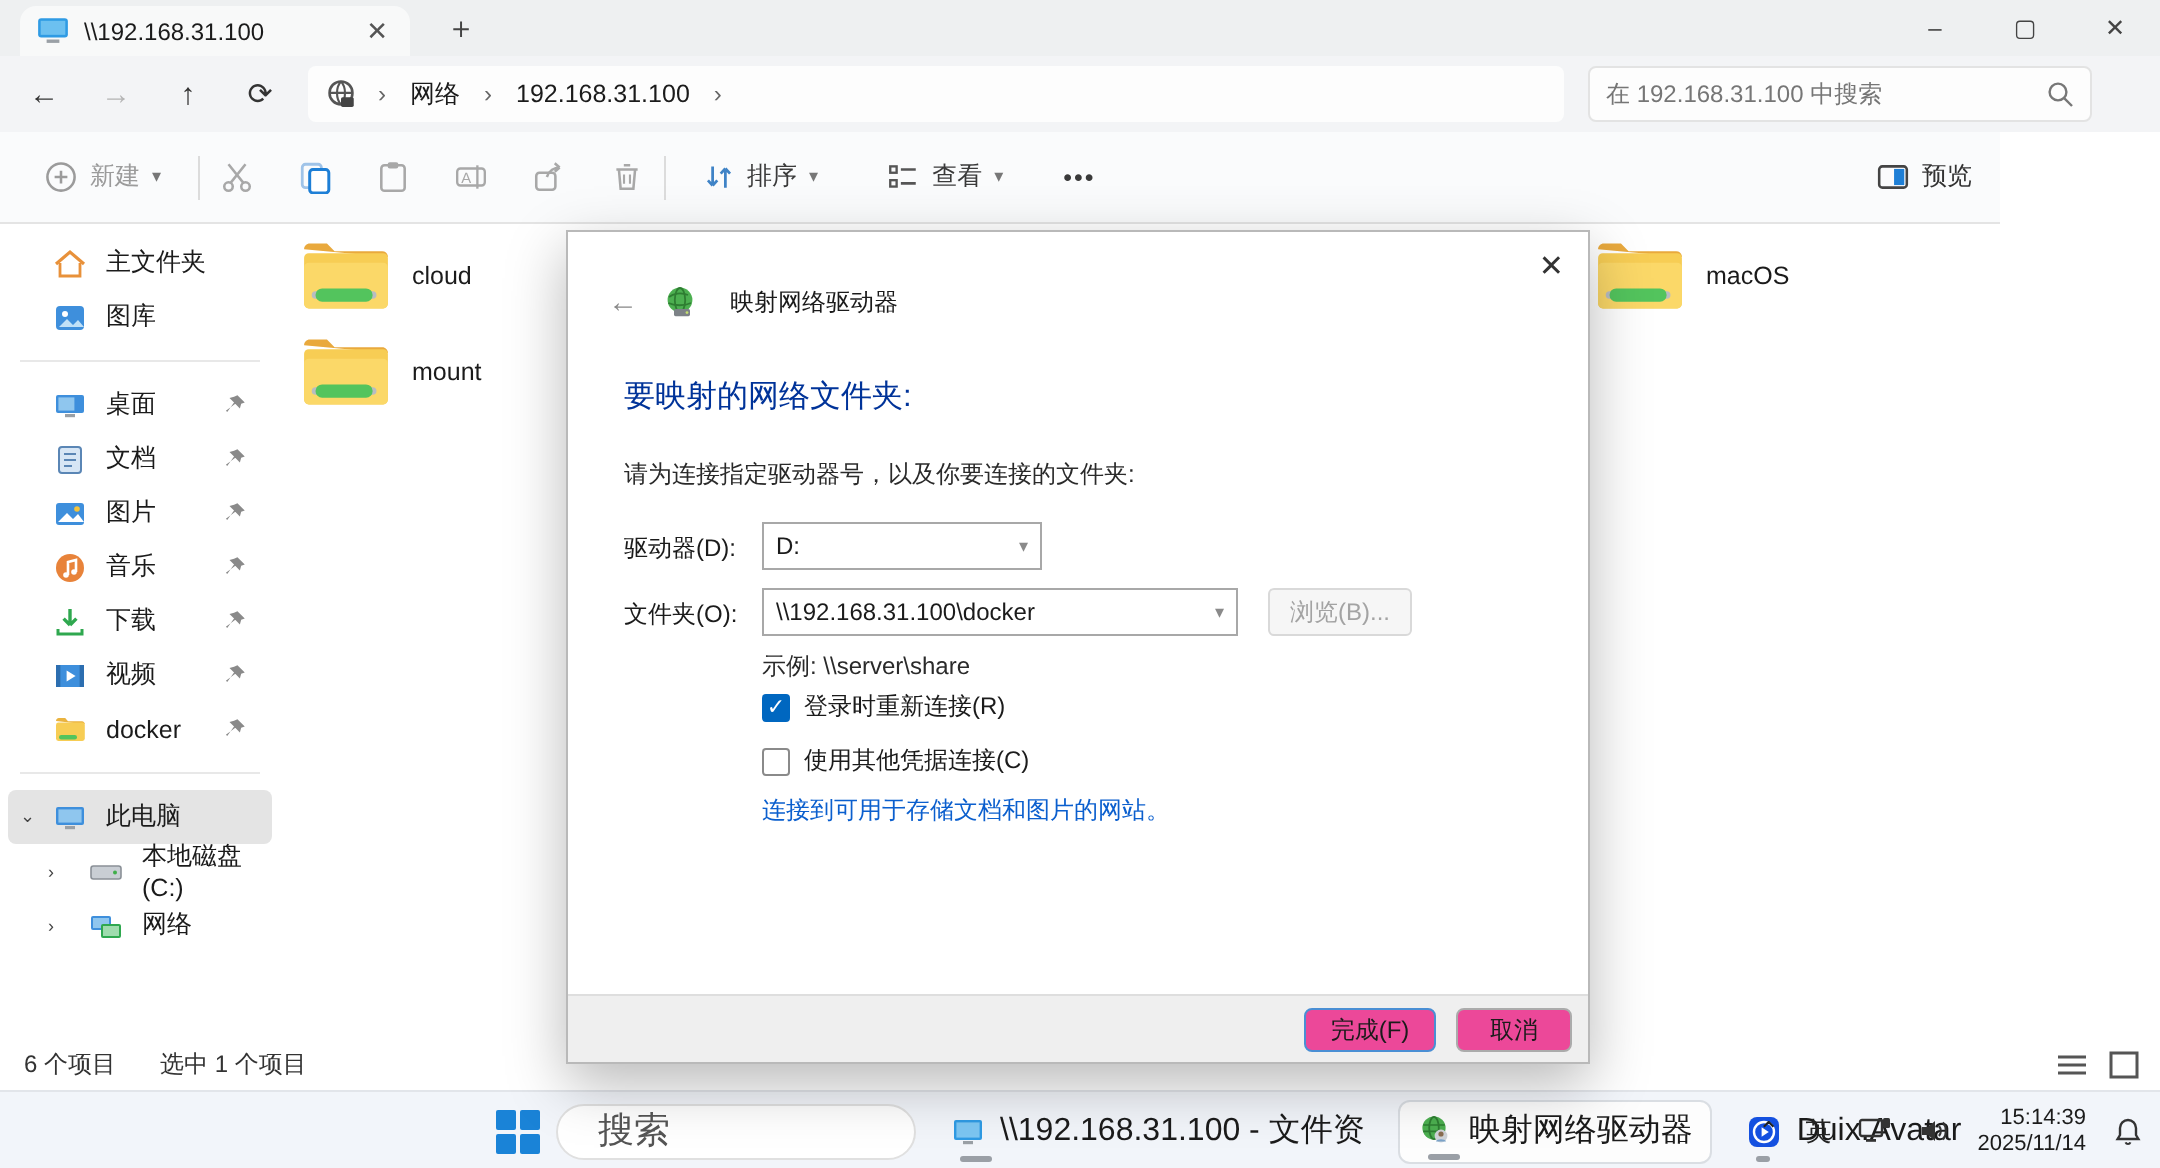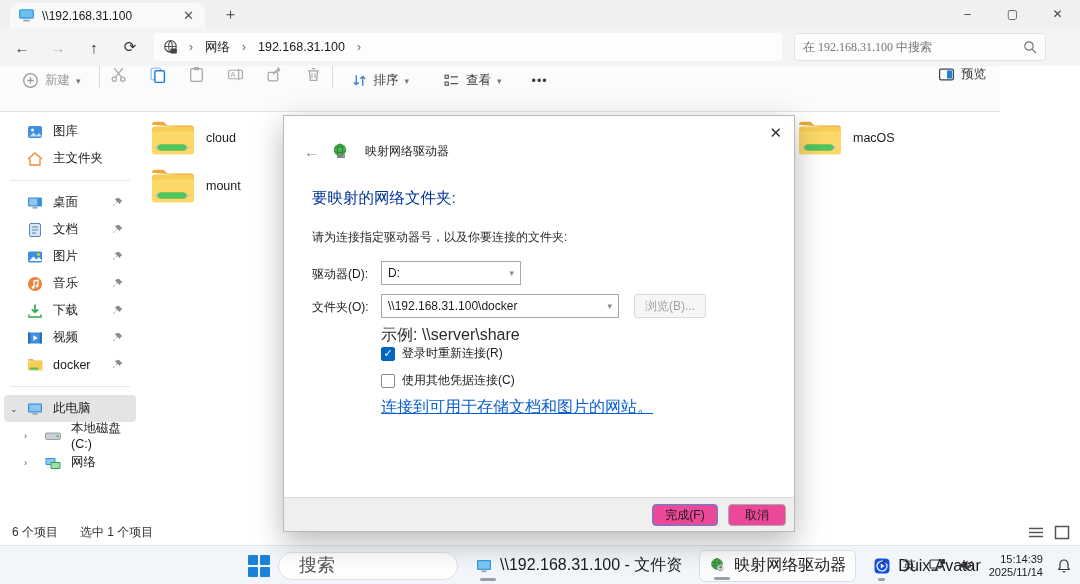--- a/index.html
+++ b/index.html
@@ -17,25 +17,25 @@
   .wc { width:45px; height:28px; display:flex; align-items:center; justify-content:center; color:#444; font-size:12px; }
 
   
   .addressbar { position:absolute; left:0; top:28px; width:1080px; height:38px; background:#f3f4f6; display:flex; align-items:center; }
   .nav-ic { width:28px; text-align:center; font-size:15px; color:#333; margin-left:8px; }
   .nav-ic.disabled { color:#b5b5b5; }
   .crumb-pill { margin-left:10px; width:628px; height:28px; background:#fdfdfd; border-radius:4px; display:flex; align-items:center; padding:0 8px; gap:4px; }
   .crumb-chev { color:#666; font-size:12px; padding:0 6px; }
   .crumb { color:#1b1b1b; font-size:12.5px; padding:0 2px; }
   .searchbox { margin-left:12px; width:252px; height:28px; background:#fdfdfd; border:1px solid #e3e3e3; border-radius:4px; display:flex; align-items:center; padding:0 8px; }
-  .searchbox input { flex:1; border:0; outline:0; background:transparent; font-size:12px; color:#000000; font-family:Liberation Serif, serif; }
+  .searchbox input { flex:1; border:0; outline:0; background:transparent; font-size:12px; color:#000000; font-family:Liberation Sans, sans-serif; }
   .searchbox input::placeholder { color:#767676; opacity:1; }
 
   
-  .toolbar { position:absolute; left:0; top:66px; width:1000px; height:46px; background:#fafbfc; border-bottom:1px solid #e4e4e4; display:flex; align-items:flex-start; }
+  .toolbar { position:absolute; left:0; top:66px; width:1000px; height:46px; background:#fafbfc; border-bottom:1px solid #e4e4e4; display:flex; align-items:center; }
   .tb-group { display:flex; align-items:center; gap:4px; }
   .tb-btn { display:flex; align-items:center; gap:6px; padding:6px 8px; border-radius:4px; color:#3a3a3a; font-size:12.5px; }
   .tb-btn.disabled { color:#9b9b9b; }
   .tb-sep { width:1px; height:22px; background:#dcdcdc; margin:0 10px; }
   .chev { font-size:9px; color:#777; }
   .ic16 { width:17px; height:17px; display:inline-block; }
   .preview-btn { position:absolute; right:14px; display:flex; align-items:center; gap:6px; color:#333; font-size:12.5px; }
 
   
   .bodyarea { position:absolute; left:0; top:112px; width:1080px; height:408px; background:#fff; }
@@ -61,25 +61,25 @@
   .dlg-head { position:absolute; left:20px; top:26px; display:flex; align-items:center; gap:12px; }
   .dlg-back { color:#8a8a8a; font-size:15px; }
   .dlg-title { font-size:12px; color:#1b1b1b; margin-left:4px; }
   .dlg-heading { position:absolute; left:28px; top:72px; font-size:15.5px; color:#003399; }
   .dlg-instr { position:absolute; left:28px; top:113px; font-size:12px; color:#2a2a2a; }
   .dlg-label { position:absolute; left:28px; font-size:12px; color:#1b1b1b; }
   .combo { position:absolute; left:97px; height:24px; border:1px solid #a8a8a8; background:#fff; display:flex; align-items:center; padding:0 6px; font-size:12px; color:#1b1b1b; }
   .combo .cchev { margin-left:auto; color:#8a8a8a; font-size:9px; }
   .btn { border:1px solid #ababab; background:#ec4899; border-radius:3px; font-size:12px; color:#1b1b1b; display:flex; align-items:center; justify-content:center; }
   .btn.disabled { color:#a3a3a3; background:#f6f6f6; border-color:#d9d9d9; }
-  .dlg-example { position:absolute; left:97px; top:209px; font-size:16px; color:#2a2a2a; }
+  .dlg-example { position:absolute; left:97px; top:209px; font-size:12px; color:#2a2a2a; }
   .cb-row { position:absolute; left:97px; display:flex; align-items:center; gap:7px; font-size:12px; color:#1b1b1b; }
   .cbox { width:14px; height:14px; border:1px solid #8a8a8a; border-radius:2px; background:#fff; display:flex; align-items:center; justify-content:center; }
   .cbox.checked { background:#0067c0; border-color:#0067c0; color:#fff; font-size:11px; }
-  .dlg-link { position:absolute; left:97px; top:281px; font-size:16px; color:#0b5fce; text-decoration:underline; }
+  .dlg-link { position:absolute; left:97px; top:281px; font-size:12px; color:#0b5fce; }
   .dlg-footer { position:absolute; left:0; bottom:0; width:100%; height:34px; background:#efefef; border-top:1px solid #dedede; }
   .dlg-footer .btn { position:absolute; top:6px; height:22px; }
   .btn-finish { right:76px; width:66px; border:1px solid #4a8fd4; border-radius:4px; }
   .btn-cancel { right:8px; width:58px; border-radius:4px; }
 
   
   .statusbar { position:absolute; left:0; top:520px; width:1080px; height:25px; background:#fff; display:flex; align-items:center; font-size:12px; color:#333; }
   .sb-count { margin-left:12px; }
   .sb-selected { margin-left:22px; }
   .view-icons { position:absolute; right:10px; display:flex; gap:10px; align-items:center; }
@@ -219,32 +219,32 @@
         </svg>
       <span>预览</span>
     </div>
   </div>
 
   <div class="bodyarea">
 
     <div class="sidebar">
       <div class="sb-item">
         <svg class="ic18" viewBox="0 0 18 18">
+            <path d="M2 9l7-6 7 6" fill="none" stroke="#e8913a" stroke-width="1.6"></path>
+            <path d="M4 8.5V15h10V8.5" fill="#fff" stroke="#e8913a" stroke-width="1.4"></path>
+          </svg>
+        <span>主文件夹</span>
+      </div>
+      <div class="sb-item">
+        <svg class="ic18" viewBox="0 0 18 18">
             <rect x="2" y="3" width="14" height="12" rx="2" fill="#3e8fdc"></rect>
             <circle cx="6.5" cy="7" r="1.5" fill="#fff"></circle>
             <path d="M3.5 13.5l4-4 3 3 2.5-2.5 3 3.5z" fill="#bfe0f7"></path>
           </svg>
         <span>图库</span>
-      </div>
-      <div class="sb-item">
-        <svg class="ic18" viewBox="0 0 18 18">
-            <path d="M2 9l7-6 7 6" fill="none" stroke="#e8913a" stroke-width="1.6"></path>
-            <path d="M4 8.5V15h10V8.5" fill="#fff" stroke="#e8913a" stroke-width="1.4"></path>
-          </svg>
-        <span>主文件夹</span>
       </div>
       <div class="sb-div"></div>
       <div class="sb-item">
         <svg class="ic18" viewBox="0 0 18 18">
             <rect x="2" y="3.5" width="14" height="9" rx="1" fill="#3e8fdc"></rect>
             <rect x="3.2" y="4.7" width="8" height="6.6" fill="#8fc6ee"></rect>
             <rect x="6.5" y="13" width="5" height="1.6" fill="#9aa0a6"></rect>
           </svg>
         <span>桌面</span>
         <svg class="pin" width="13" height="13" viewBox="0 0 16 16">

